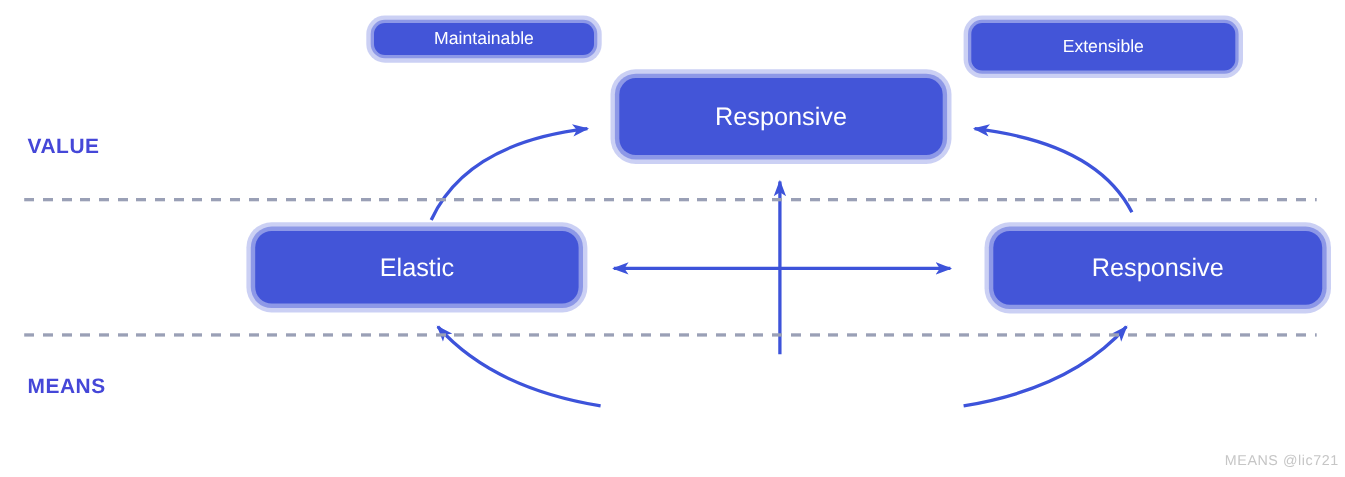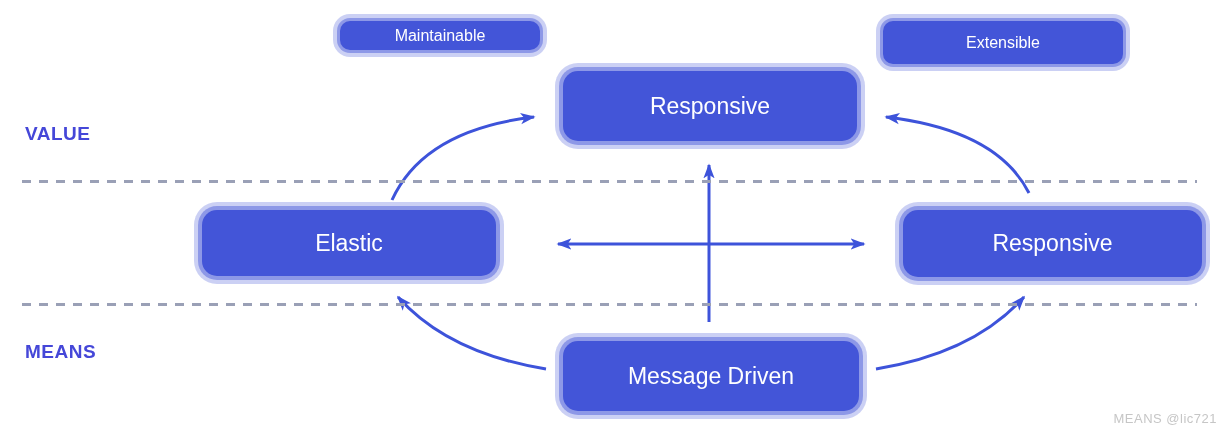--- a/index.html
+++ b/index.html
@@ -48,21 +48,21 @@
   }
   .node-small{
     border-radius:10px;
     font-size:16px;
     font-weight:500;
     box-shadow:0 0 0 3px rgba(67,85,216,0.45),0 0 0 7px rgba(67,85,216,0.28);
   }
   #node-maintainable{left:340px;top:21px;width:200px;height:29px;}
   #node-extensible  {left:883px;top:21px;width:240px;height:43px;}
   #node-responsive  {left:563px;top:71px;width:294px;height:70px;}
-  #node-elastic     {left:202px;top:210px;width:294px;height:66px;}
+  #node-elastic     {left:232px;top:210px;width:294px;height:66px;}
   #node-resilient   {left:903px;top:210px;width:299px;height:67px;}
   #node-message-driven{left:563px;top:341px;width:296px;height:70px;}
 
   #row-label-value{left:25px;top:123px;}
   #row-label-form {left:25px;top:227px;}
   #row-label-means{left:25px;top:341px;}
 
   #dash-top{left:22px;top:180px;width:1175px;}
   #dash-bottom{left:22px;top:303px;width:1175px;}
 
@@ -113,19 +113,16 @@
   </div>
   <div class="node node-main" id="node-responsive">
     <span>Responsive</span>
   </div>
   <div class="node node-main" id="node-elastic">
     <span>Elastic</span>
   </div>
   <div class="node node-main" id="node-resilient">
     <span>Responsive</span>
   </div>
-  <div class="node node-main" id="node-message-driven">
-    <span>Message Driven</span>
-  </div>
 
   <div class="watermark">MEANS @lic721</div>
 
 </div>
 
 </body></html>

